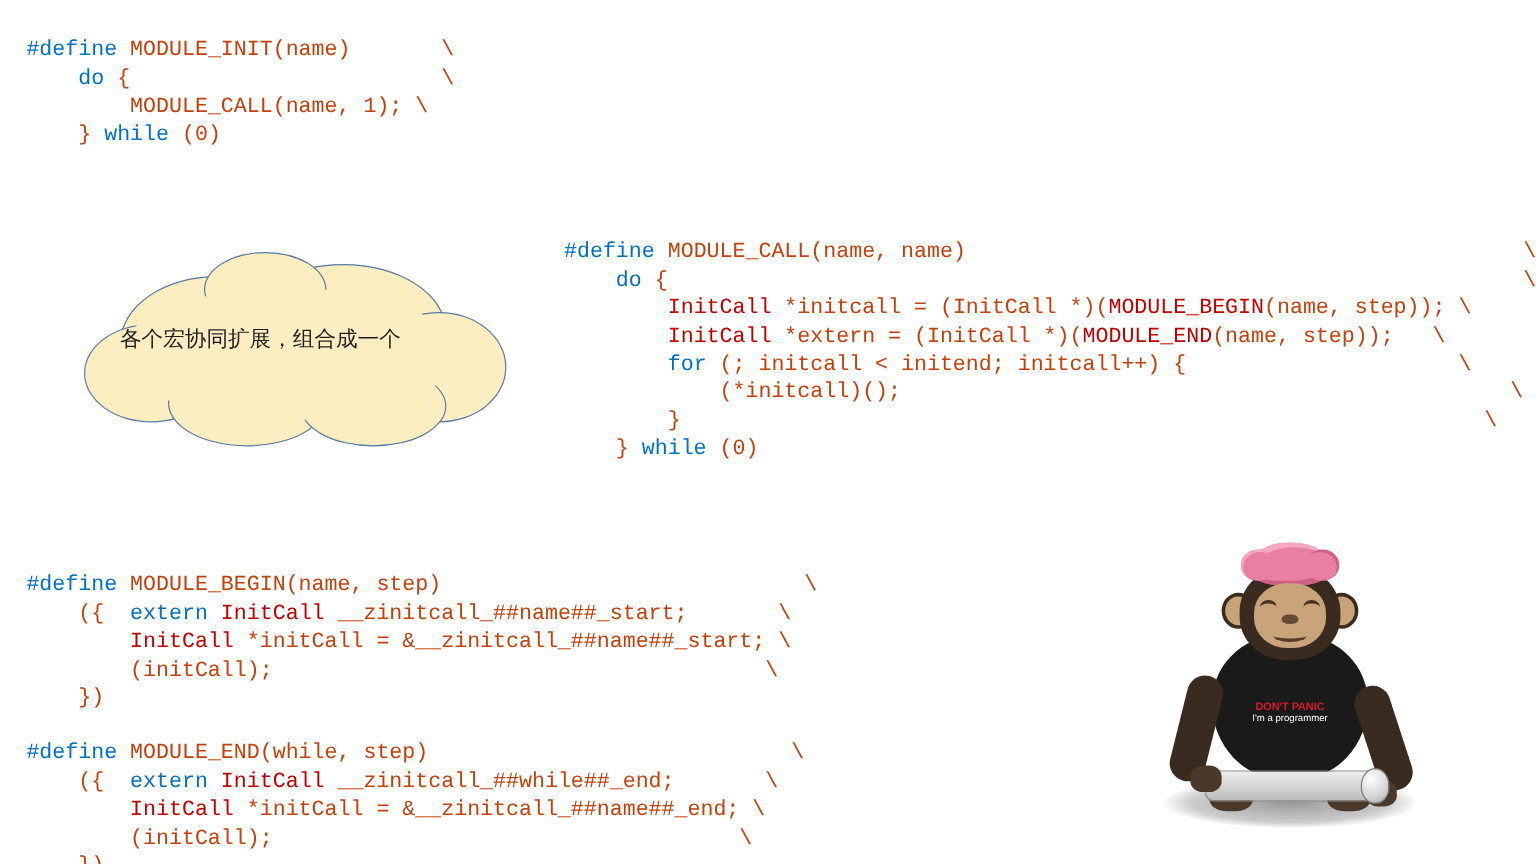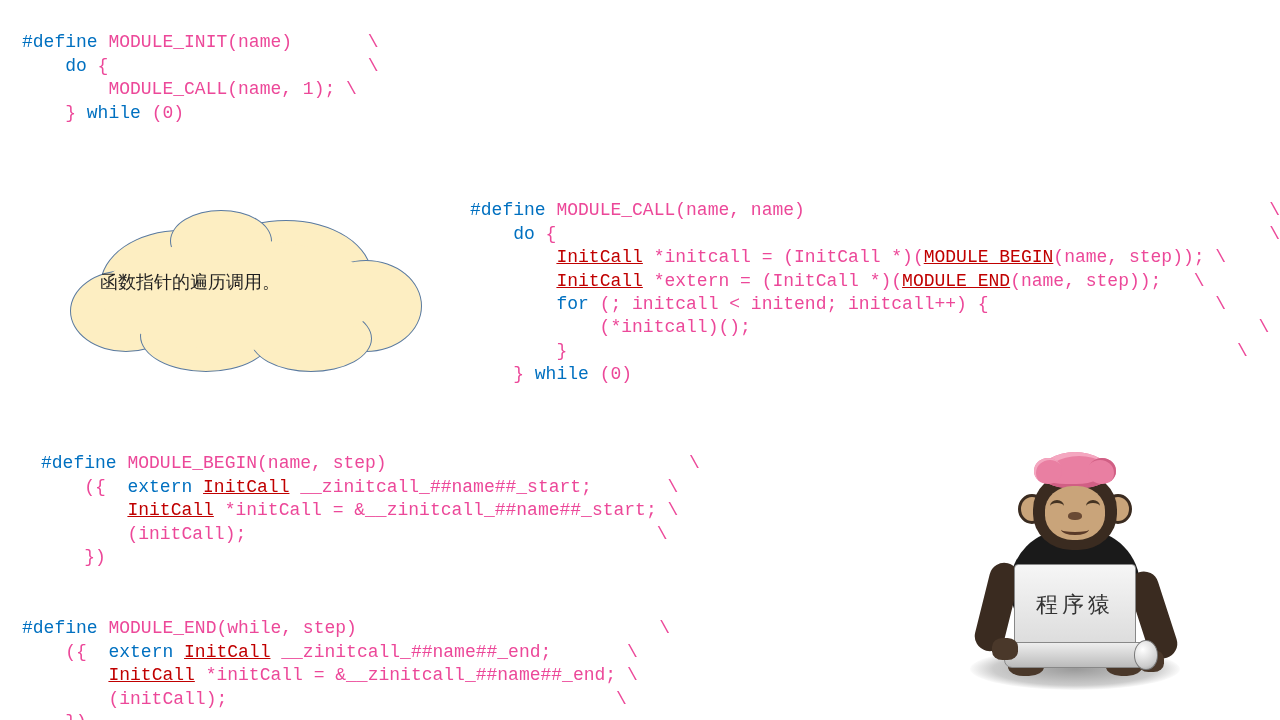--- a/index.html
+++ b/index.html
@@ -12,22 +12,22 @@
     font-size: 18px;
     line-height: 1.3;
     position: relative;
     overflow: hidden;
   }
   .code-block {
     position: absolute;
     white-space: pre;
   }
   .kw-blue { color: #0070c0; }
-  .kw-red { color: #c00000; text-decoration: underline; }
-  .plain { color: #ec4899; }
+  .kw-red { color: #c00000; }
+  .plain { color: #c2410c; }
 
   
   .cloud {
     position: absolute;
     left: 60px;
     top: 200px;
     width: 360px;
     height: 170px;
   }
   .cloud .puff {
@@ -250,49 +250,49 @@
 <span class="kw-blue">#define</span><span class="plain"> MODULE_CALL(name, name)                                           \</span>
 <span class="kw-blue">    do</span><span class="plain"> {                                                                  \</span>
 <span class="plain">        </span><span class="kw-red">InitCall</span><span class="plain"> *initcall = (InitCall *)(</span><span class="kw-red">MODULE_BEGIN</span><span class="plain">(name, step)); \</span>
 <span class="plain">        </span><span class="kw-red">InitCall</span><span class="plain"> *extern = (InitCall *)(</span><span class="kw-red">MODULE_END</span><span class="plain">(name, step));   \</span>
 <span class="plain">        </span><span class="kw-blue">for</span><span class="plain"> (; initcall &lt; initend; initcall++) {                     \</span>
 <span class="plain">            (*initcall)();                                               \</span>
 <span class="plain">        }                                                              \</span>
 <span class="plain">    } </span><span class="kw-blue">while</span><span class="plain"> (0)</span>
 </div>
 
-<div class="code-block" style="left:22px; top:429px;margin-left:19px;">
+<div class="code-block" style="left:22px; top:454px;">
 <span class="kw-blue">#define</span><span class="plain"> MODULE_BEGIN(name, step)                            \</span>
 <span class="plain">    ({  </span><span class="kw-blue">extern</span><span class="plain"> </span><span class="kw-red">InitCall</span><span class="plain"> __zinitcall_##name##_start;       \</span>
 <span class="plain">        </span><span class="kw-red">InitCall</span><span class="plain"> *initCall = &amp;__zinitcall_##name##_start; \</span>
 <span class="plain">        (initCall);                                      \</span>
 <span class="plain">    })</span>
 </div>
 
 <div class="code-block" style="left:22px; top:594px;">
 <span class="kw-blue">#define</span><span class="plain"> MODULE_END(while, step)                            \</span>
-<span class="plain">    ({  </span><span class="kw-blue">extern</span><span class="plain"> </span><span class="kw-red">InitCall</span><span class="plain"> __zinitcall_##name##_end;       \</span>
+<span class="plain">    ({  </span><span class="kw-blue">extern</span><span class="plain"> </span><span class="kw-red">InitCall</span><span class="plain"> __zinitcall_##while##_end;       \</span>
 <span class="plain">        </span><span class="kw-red">InitCall</span><span class="plain"> *initCall = &amp;__zinitcall_##name##_end; \</span>
 <span class="plain">        (initCall);                                    \</span>
 <span class="plain">    })</span>
 </div>
 
 <div class="cloud">
   <div class="puff" style="left:40px; top:30px; width:160px; height:110px;"></div>
   <div class="puff" style="left:140px; top:20px; width:170px; height:110px;"></div>
   <div class="puff" style="left:10px;  top:70px; width:110px; height:80px;"></div>
   <div class="puff" style="left:250px; top:60px; width:110px; height:90px;"></div>
   <div class="puff" style="left:80px;  top:100px;width:130px; height:70px;"></div>
   <div class="puff" style="left:190px; top:105px;width:120px; height:65px;"></div>
   <div class="puff" style="left:110px; top:10px; width:100px; height:60px;"></div>
 
   <div style="position:absolute; left:40px; top:40px; width:280px; height:110px; background:#fdeec2; border-radius:50%;"></div>
 </div>
 <div class="cloud-text">
-  <div>函数指针的遍历调用。</div>
+  <div>各个宏协同扩展，组合成一个</div>
 </div>
 
 <div class="monkey-wrap">
   <div class="shadow"></div>
   <div class="foot left"></div>
   <div class="foot right"></div>
   <div class="mon-body"></div>
   <div class="mon-shirt">
     <div class="line1">DON'T PANIC</div>
     <div class="line2">I'm a programmer</div>
@@ -301,20 +301,17 @@
   <div class="arm right"></div>
   <div class="ear left"></div>
   <div class="ear right"></div>
   <div class="head"></div>
   <div class="brain"></div>
   <div class="face"></div>
   <div class="eye left"></div>
   <div class="eye right"></div>
   <div class="nose"></div>
   <div class="mouth"></div>
-  <div class="laptop-screen">
-      <span>程序猿</span>
-    </div>
   <div class="laptop-base"></div>
   <div class="hand left"></div>
   <div class="hand right"></div>
   <div class="mouse"></div>
 </div>
 
 </body></html>

